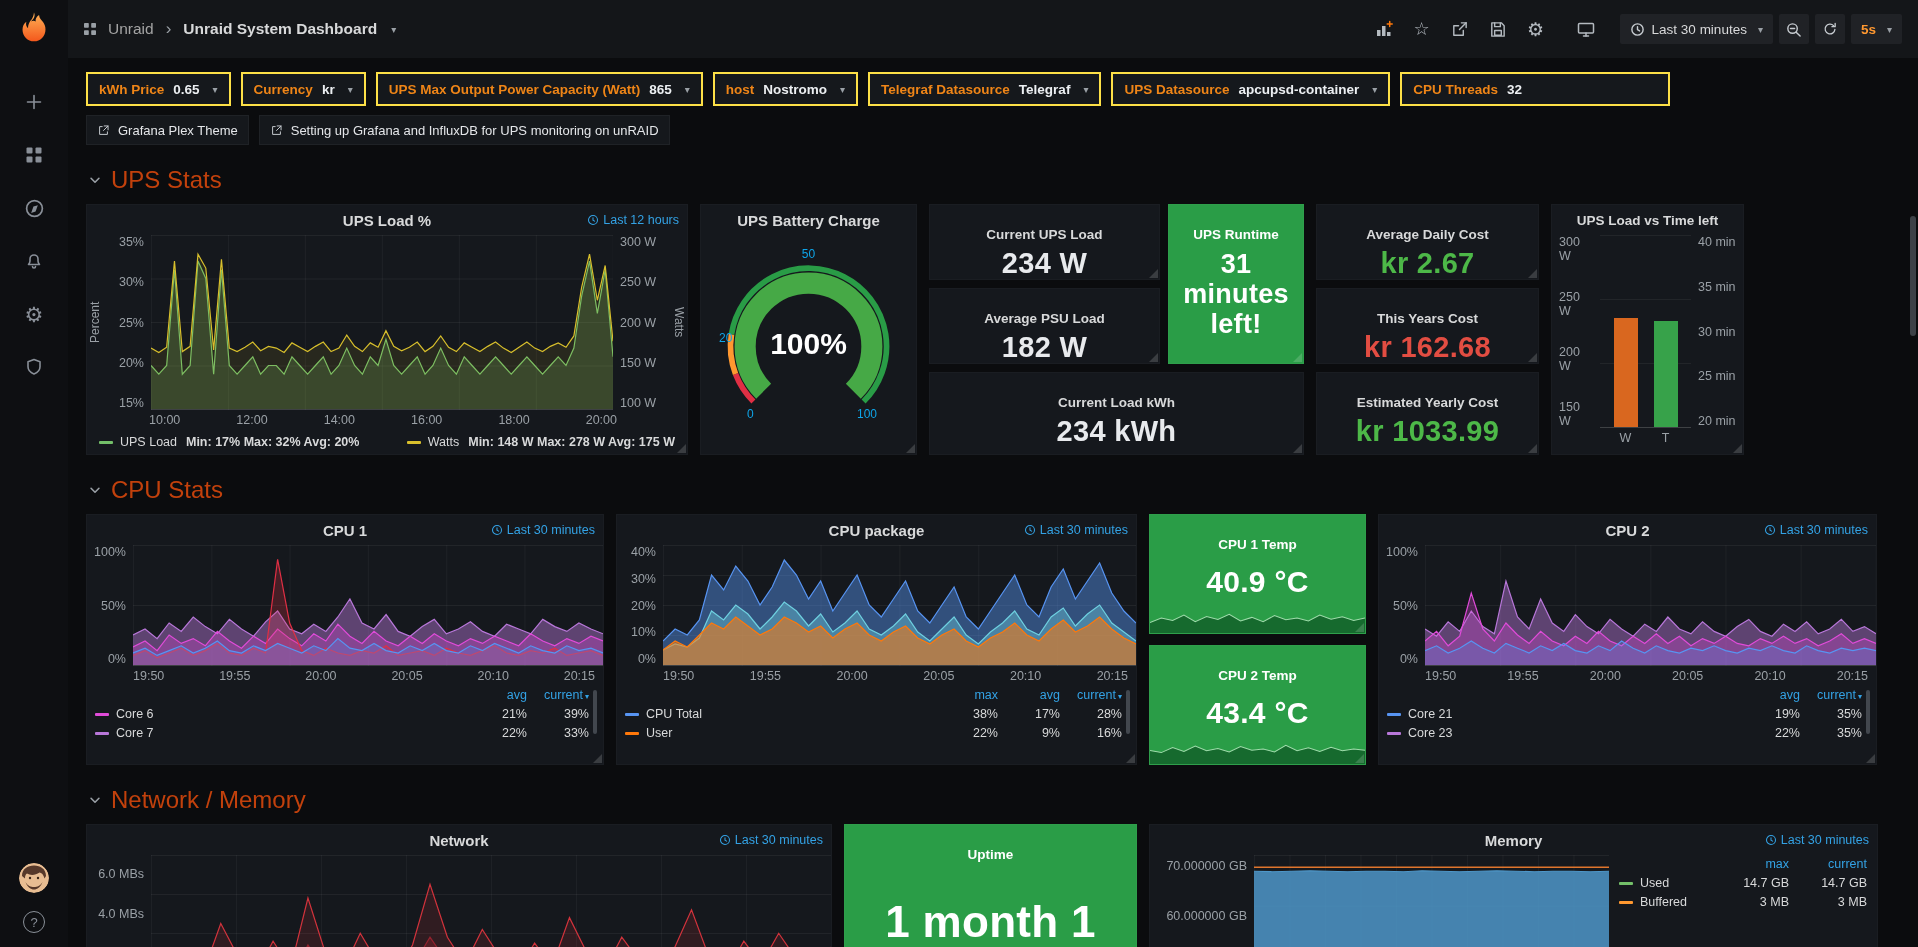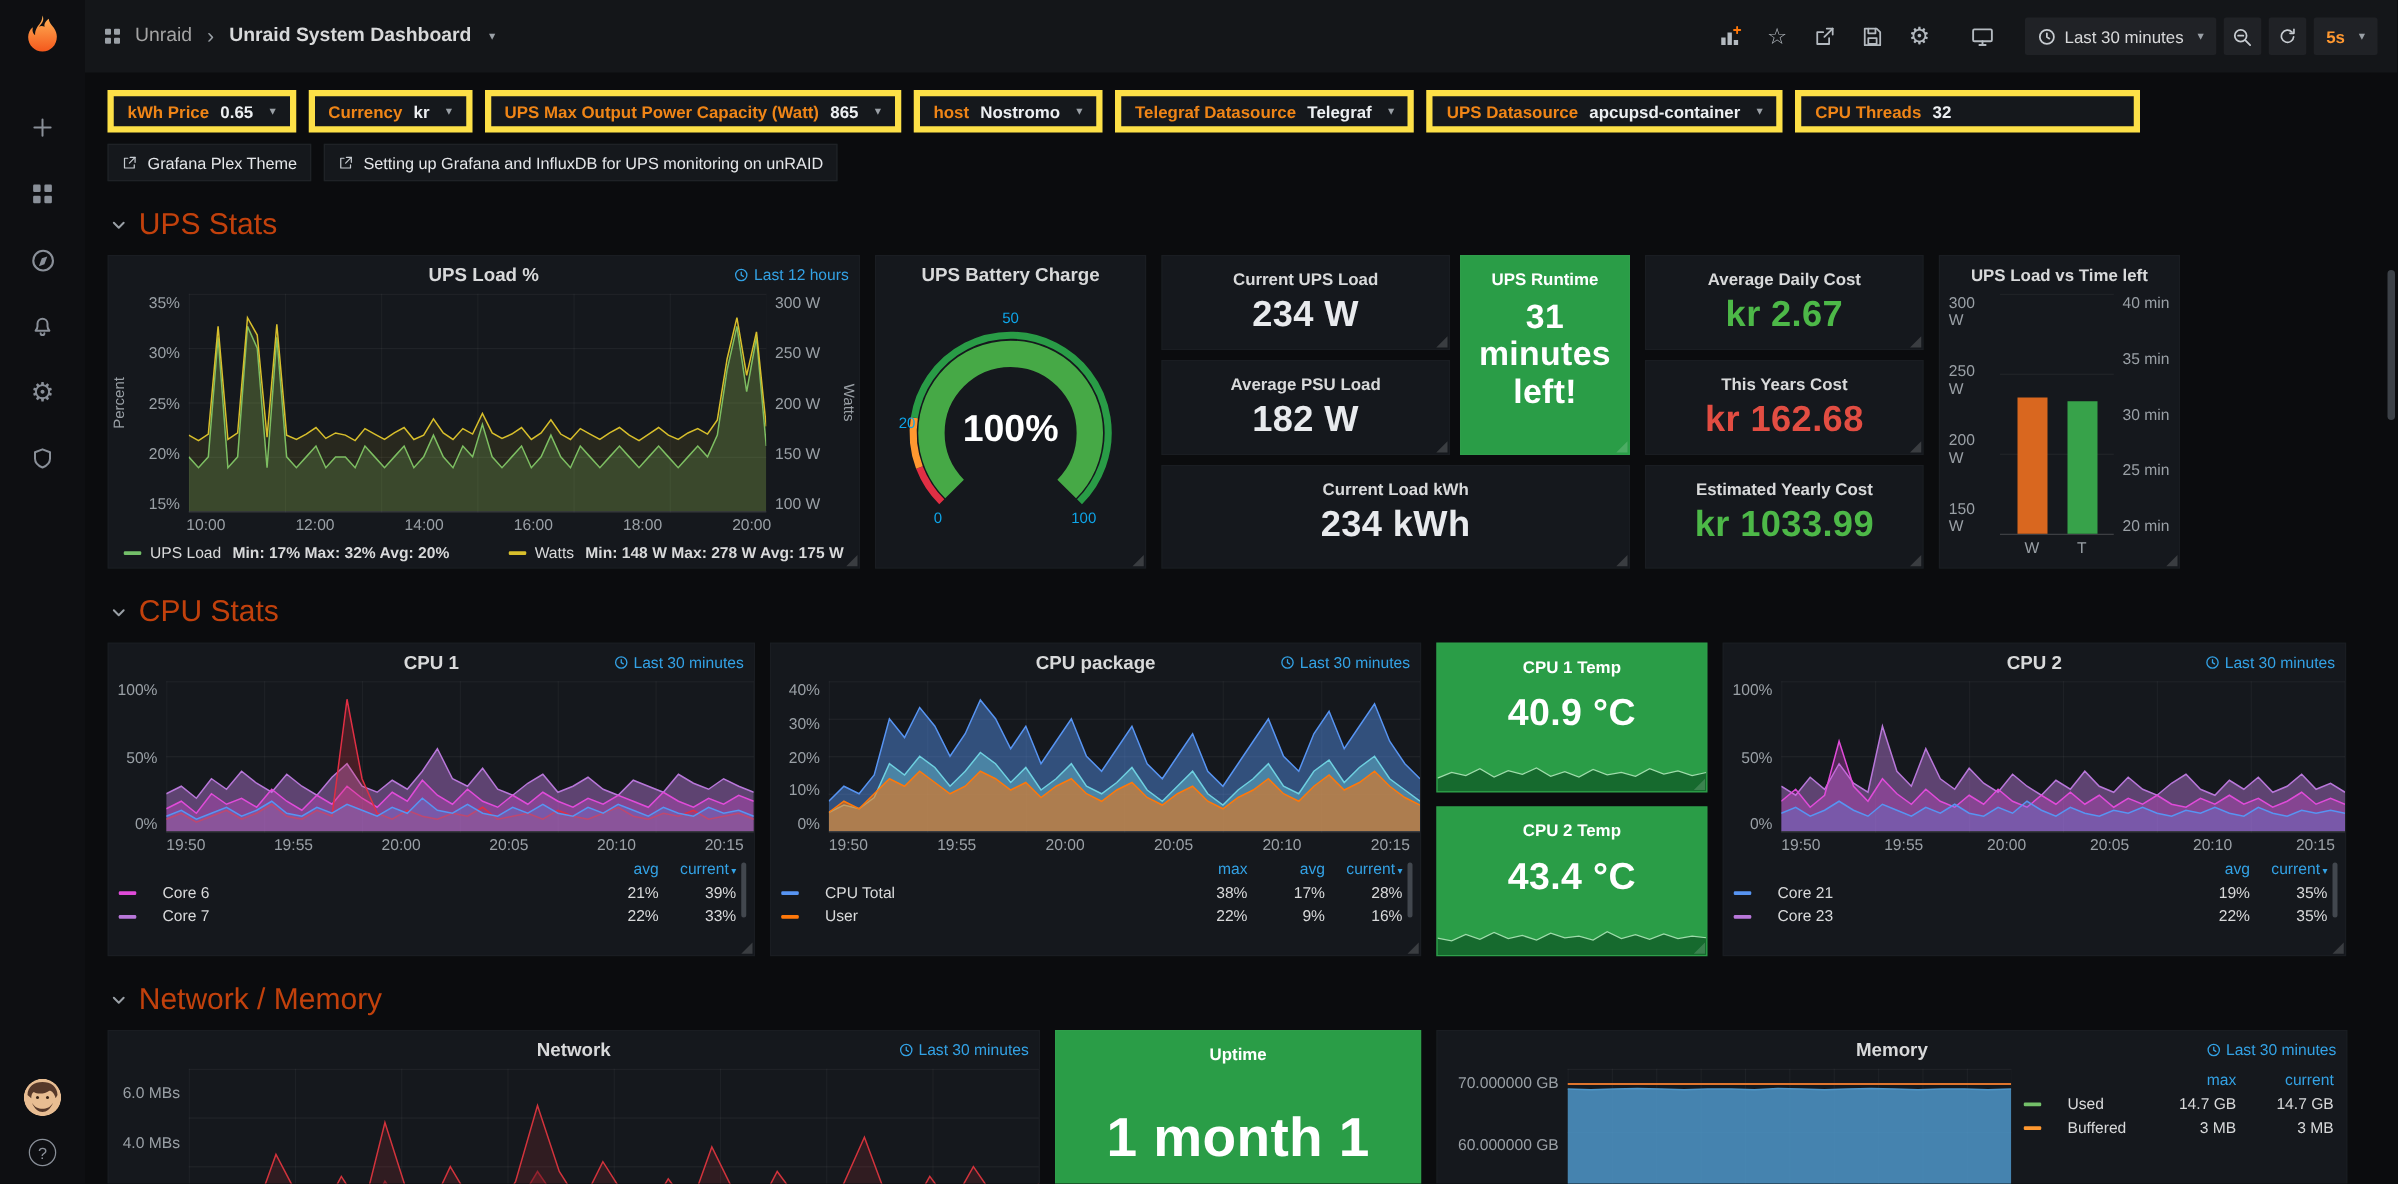--- a/index.html
+++ b/index.html
@@ -35,21 +35,21 @@
   .gear-glyph.nav{font-size:19px;color:#b4bac0}
   .chip-btn{height:30px;background:#202226;border-radius:2px;display:flex;align-items:center;gap:7px;padding:0 10px;font-size:13.5px;color:#d8d9da;cursor:pointer}
   .chip-btn svg{stroke:#c7ccd1;fill:none;stroke-width:1.5;stroke-linecap:round;stroke-linejoin:round}
   .sq{width:30px;padding:0;justify-content:center}
   .refresh-txt{color:#ff9830;font-weight:600}
   .gap-l{margin-left:12px}
 
   
   .content{flex:1;position:relative;overflow:hidden;padding:12px 20px 0 18px}
   .vars-row{display:flex;gap:10px;margin-top:2px}
-  .vchip{height:34px;background:#15181c;border:5px solid #fde047;display:flex;align-items:center;gap:9px;padding:0 11px;cursor:pointer;white-space:nowrap}
+  .vchip{height:34px;background:#15181c;border:2px solid #fde047;display:flex;align-items:center;gap:9px;padding:0 11px;cursor:pointer;white-space:nowrap}
   .vlabel{color:#ef8517;font-size:13.5px;font-weight:600}
   .vvalue{color:#eceff2;font-size:13.5px;font-weight:600}
   .vinput{min-width:150px;text-align:left}
   .links-row{display:flex;gap:10px;margin-top:9px}
   .lchip{height:30px;background:#15181c;border:1px solid #1f2226;display:flex;align-items:center;gap:8px;padding:0 10px;font-size:13px;color:#e4e6e9;cursor:pointer;white-space:nowrap}
   .lchip svg{stroke:#c7ccd1;fill:none;stroke-width:1.5;stroke-linecap:round;stroke-linejoin:round}
 
   .sec-head{display:flex;align-items:center;gap:9px;margin:21px 0 10px 2px;cursor:pointer}
   .sec-head svg{stroke:#9aa0a6;fill:none;stroke-width:1.8;stroke-linecap:round;stroke-linejoin:round}
   .sec-title{font-size:24px;font-weight:400;color:#c2410c}
@@ -92,29 +92,29 @@
   .xt-ups{margin:0 70px 0 62px}
   .xt-cpu{margin:0 8px 0 46px}
 
   .lgi{height:24px;flex:none;display:flex;justify-content:space-between;align-items:center;padding:0 12px;font-size:12.5px;color:#d8d9da}
   .lg-item{display:flex;align-items:center;gap:7px;cursor:pointer}
   .mk{width:14px;height:3px;border-radius:1px;flex:none}
   .lg-stats{font-weight:700;margin-left:2px}
 
   .lt{position:relative;flex:none;height:76px;margin:2px 14px 0 8px;font-size:12.5px}
   .lt-r{height:19px;display:flex;align-items:flex-start}
-  .lt-n{flex:1;display:flex;align-items:center;gap:21px;color:#d8d9da;cursor:pointer}
+  .lt-n{flex:1;display:flex;align-items:center;gap:7px;color:#d8d9da;cursor:pointer}
   .lt-c{width:62px;text-align:right;color:#d8d9da}
   .lt-h .lt-c{color:#33a2e5;cursor:pointer}
   .sc{font-size:8px;color:#33a2e5;margin-left:2px}
   .lt-sb{position:absolute;right:-8px;top:2px;width:4px;height:44px;border-radius:2px;background:#42474e}
 
   
   .stat{align-items:stretch}
-  .stat .ph{height:26px;margin-top:5px}
+  .stat .ph{height:26px;margin-top:16px}
   .stat .pt{font-size:13.5px}
   .sv{text-align:center;font-size:29px;font-weight:700;color:#e8eaed;letter-spacing:.3px}
   .sv.gtxt{color:#4db848}
   .sv.rtxt{color:#e24d42}
   .panel.green{background:#2a9d47}
   .panel.green .pt,.panel.green .sv{color:#fff}
   .p-runtime{grid-column:2;grid-row:1/3}
   .p-runtime .sv{font-size:27px;line-height:1.12;padding:2px 10px 0}
   .p-kwh{grid-column:1/3}
   .p-temp{flex:1}

